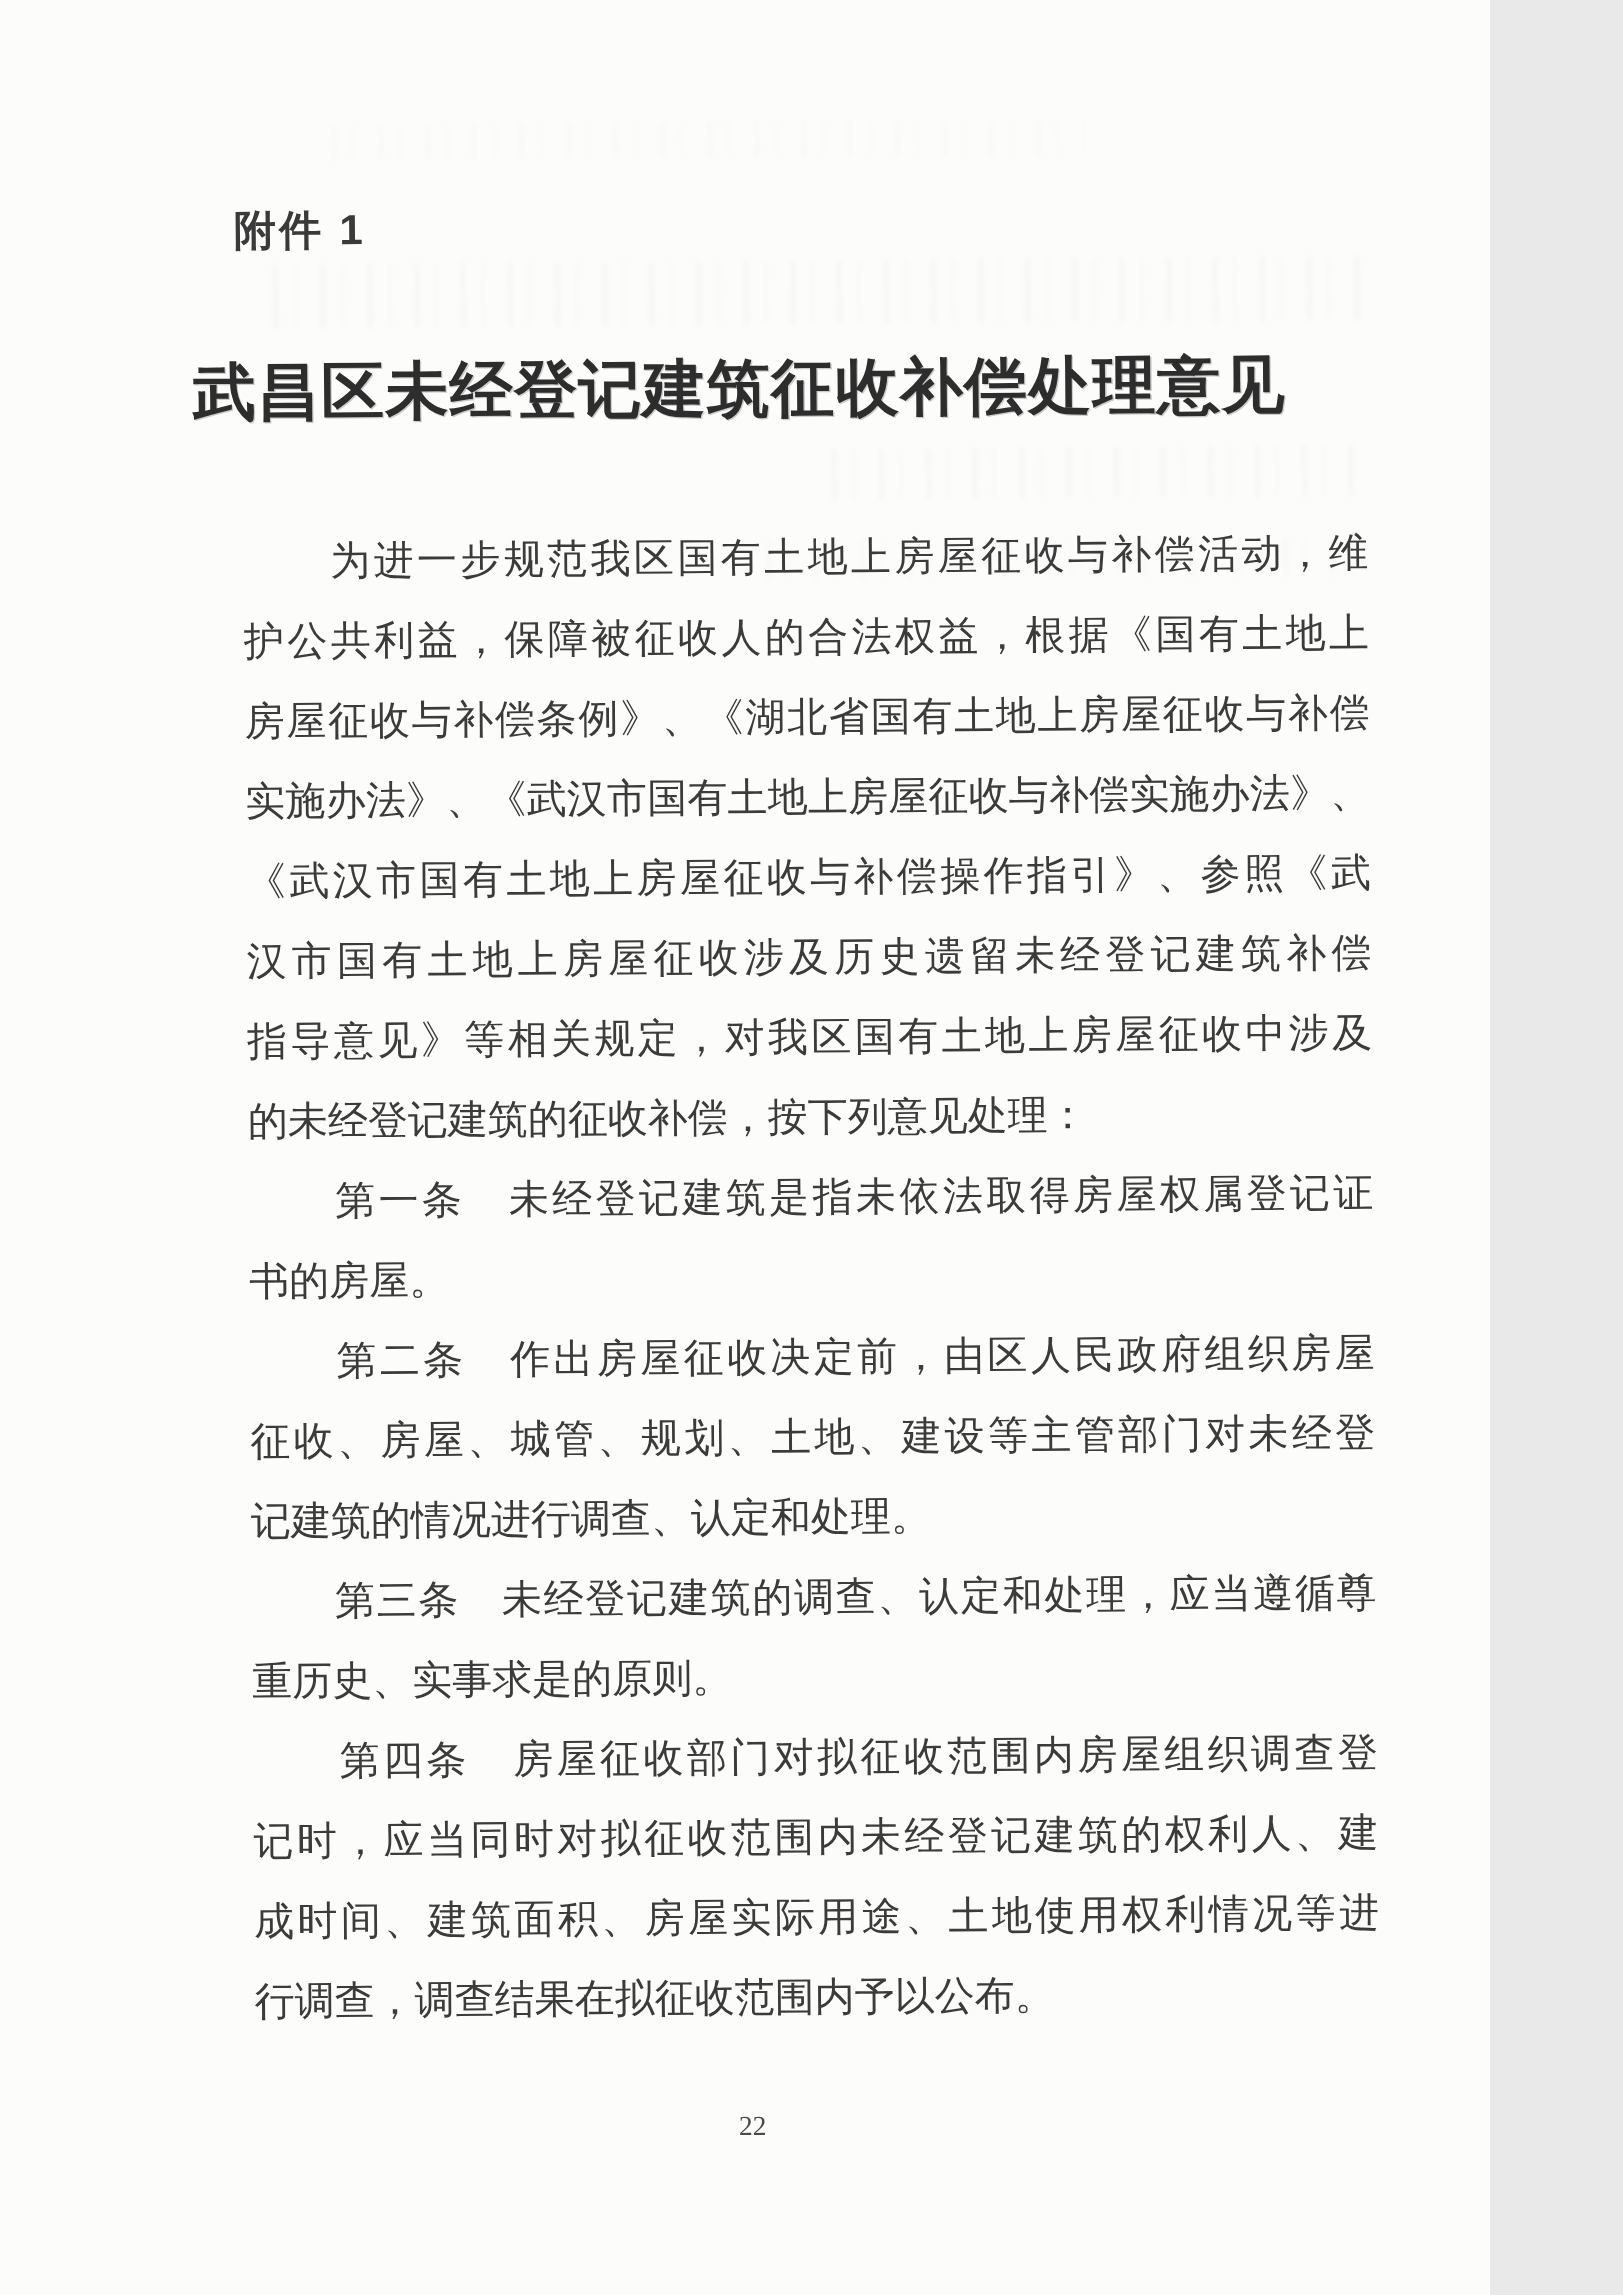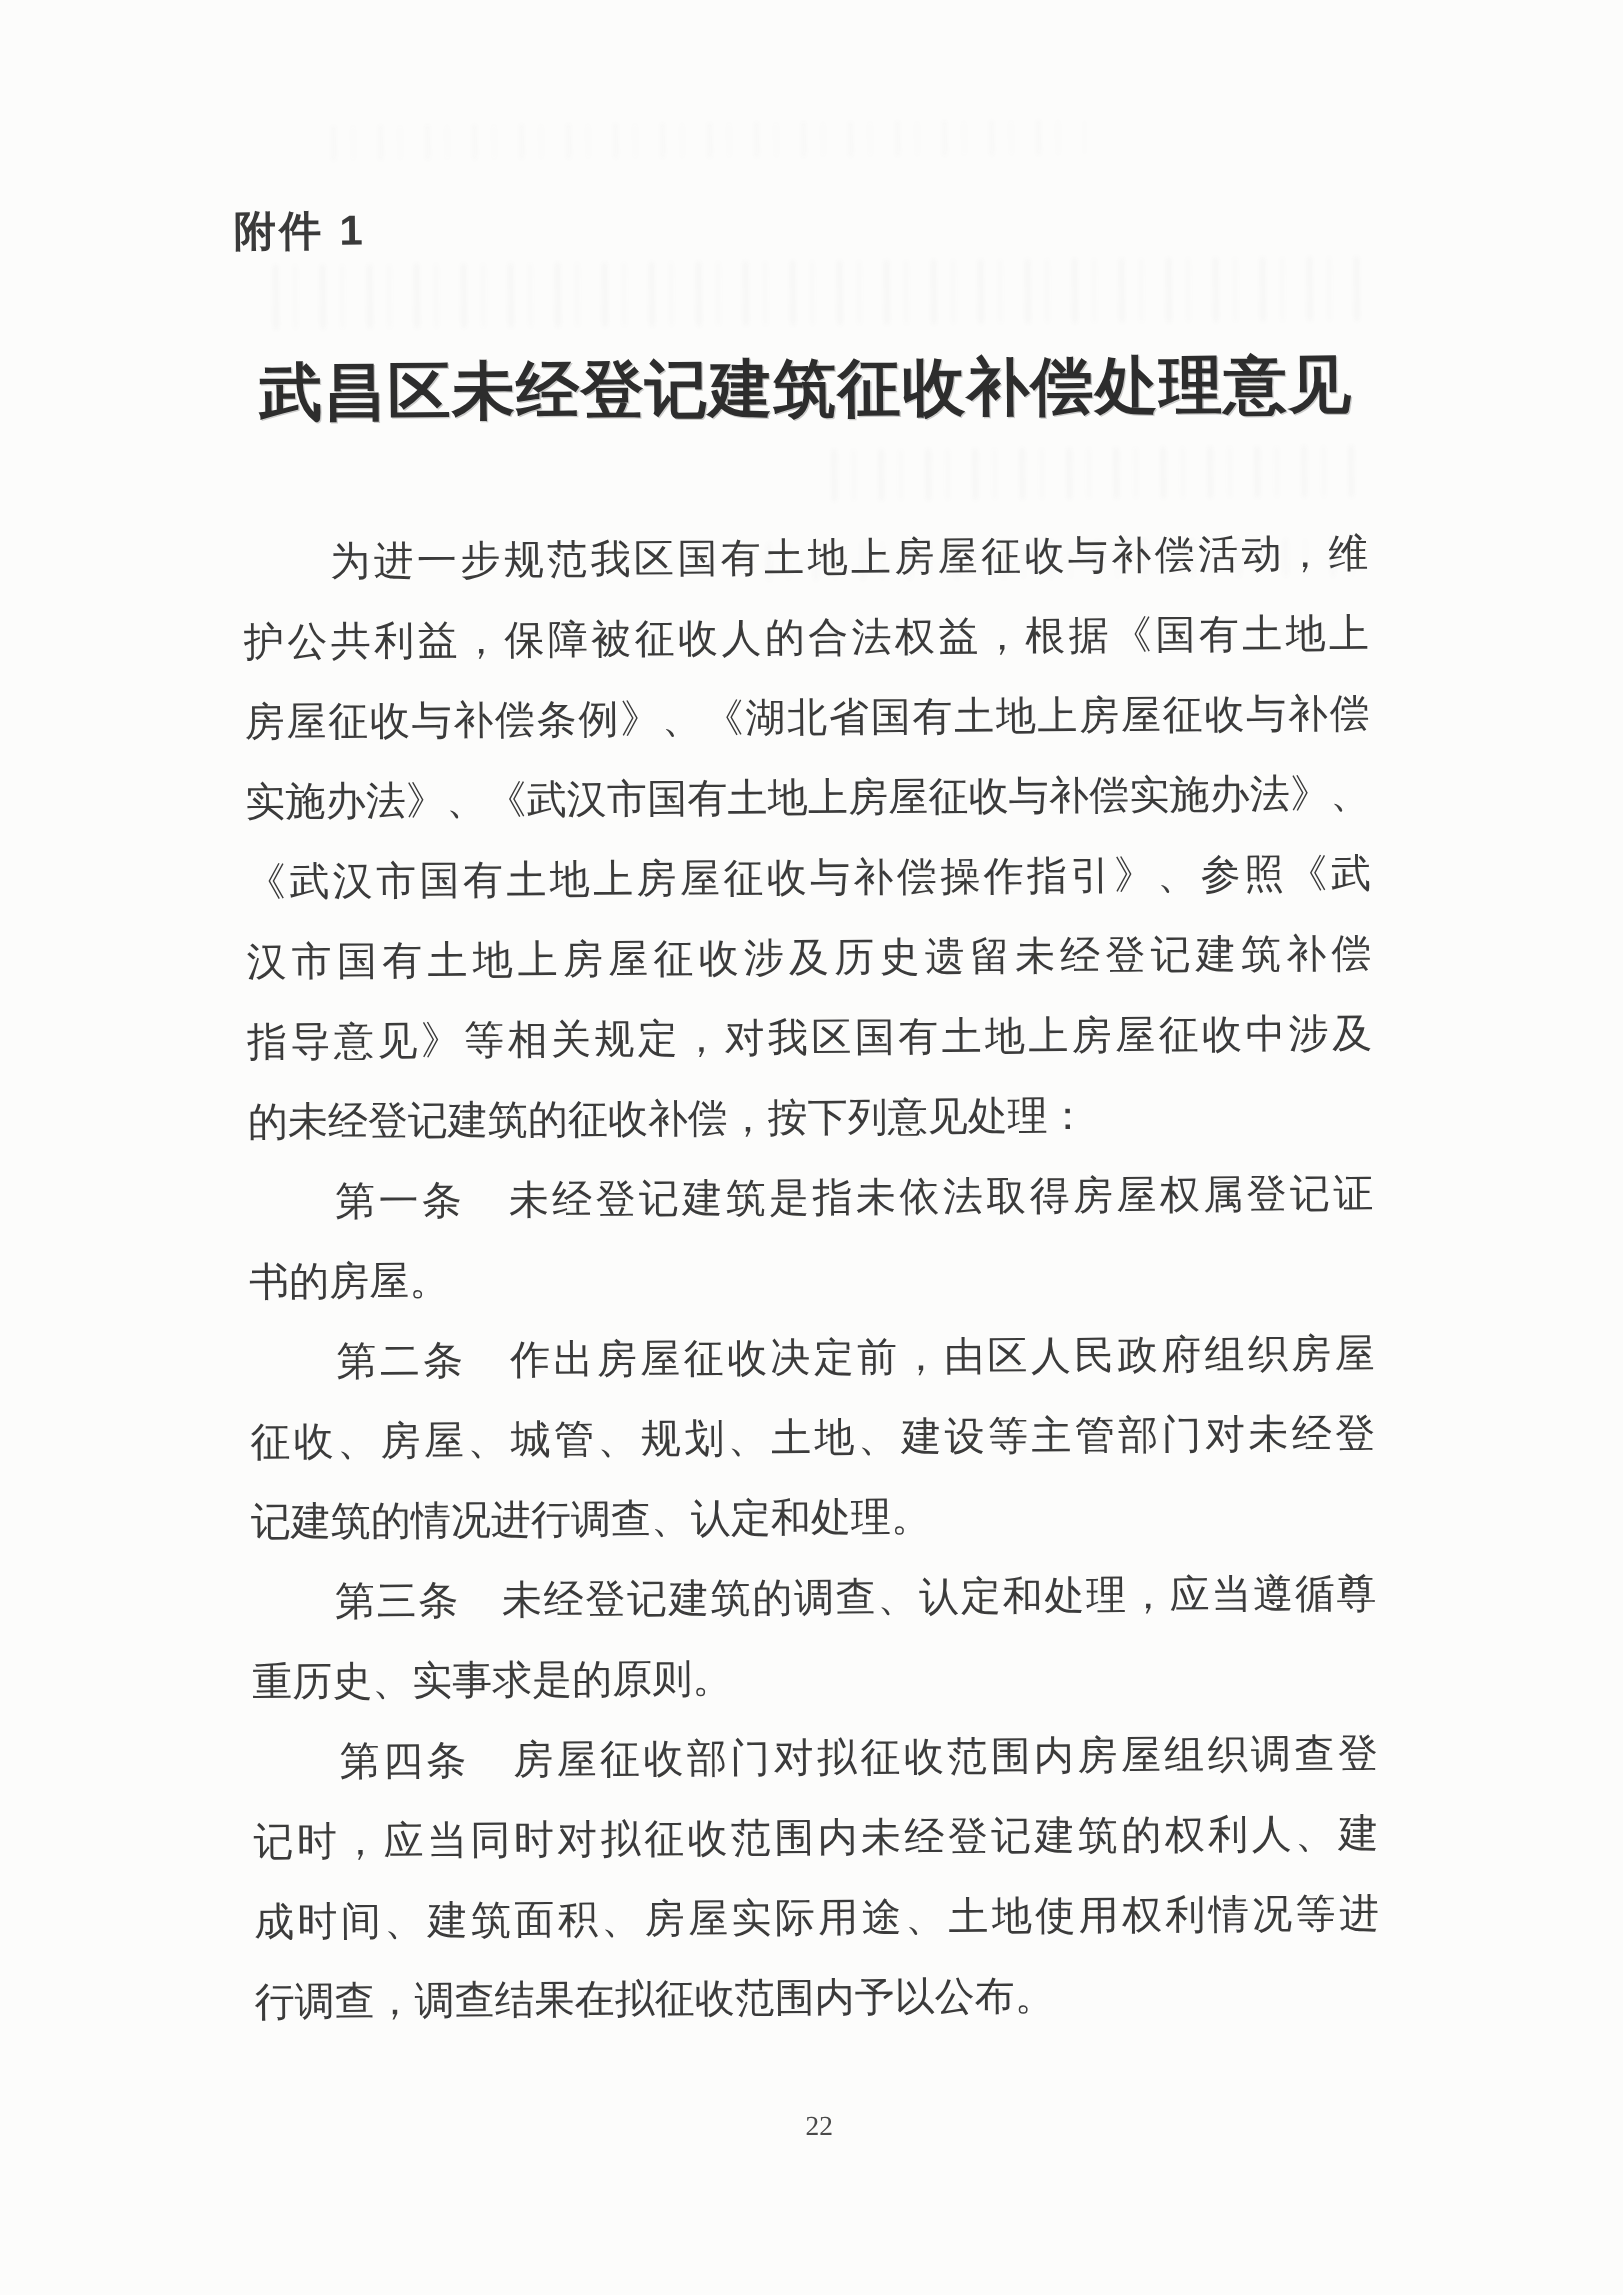--- a/index.html
+++ b/index.html
@@ -1,18 +1,18 @@
 <!DOCTYPE html>
 <html style="font-size:10.5px"><head>
 <meta charset="utf-8">
 <style>
   html,body{margin:0;padding:0;background:#e9e9e9;}
   .page{
     position:relative;
-    width:1623px;height:2295px;
+    width:1490px;height:2295px;
     background:#fcfcfb;
     overflow:hidden;
     font-family:"Liberation Serif", serif;
   }
   .rotated{
     position:absolute;inset:0;
     transform:rotate(-0.45deg);
     transform-origin:50% 50%;
   }
   .attachment-label{

